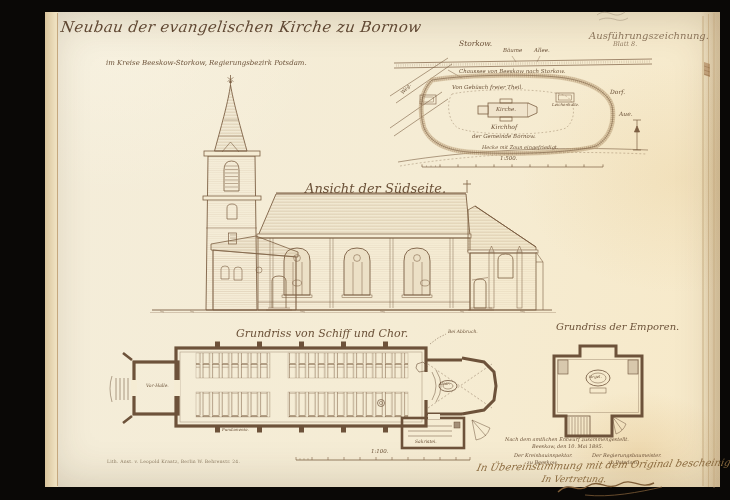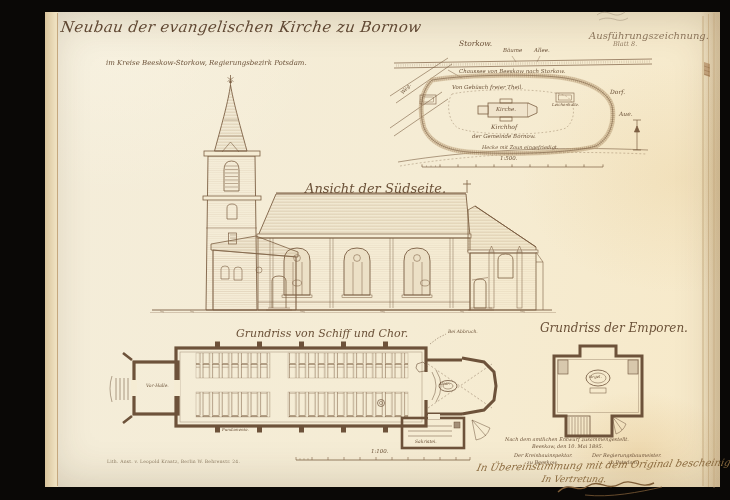--- a/index.html
+++ b/index.html
@@ -279,21 +279,21 @@
   <span class="lbl" style="left:552px;top:103px;font-size:4px">Leichenhalle.</span>
   <span class="lbl" style="left:400px;top:92px;font-size:5px;transform:rotate(-50deg)">Weg.</span>
 
   <span class="lbl" style="left:305px;top:182px;font-size:13px">Ansicht der Südseite.</span>
   <span class="lbl" style="left:236px;top:328px;font-size:11px">Grundriss von Schiff und Chor.</span>
   <span class="lbl" style="left:146px;top:384px;font-size:4.5px">Vor-Halle.</span>
   <span class="lbl" style="left:439px;top:382px;font-size:4px">Altar.</span>
   <span class="lbl" style="left:415px;top:440px;font-size:4.5px">Sakristei.</span>
   <span class="lbl" style="left:448px;top:330px;font-size:4.5px">Bei Abbruch.</span>
   <span class="lbl" style="left:222px;top:428px;font-size:4px">Fundamente.</span>
-  <span class="lbl" style="left:540px;top:322px;font-size:12px">Grundriss der Emporen.</span>
+  <span class="lbl" style="left:556px;top:322px;font-size:10px">Grundriss der Emporen.</span>
   <span class="lbl" style="left:589px;top:375px;font-size:4px">Orgel.</span>
   <span class="lbl" style="left:371px;top:449px;font-size:5.5px">1:100.</span>
 
   <span class="lbl print" style="left:107px;top:460px;font-size:4.5px">Lith. Anst. v. Leopold Kraatz, Berlin W. Behrenstr. 24.</span>
   <span class="lbl" style="left:505px;top:437px;font-size:5px">Nach dem amtlichen Entwurf zusammengestellt.</span>
   <span class="lbl" style="left:532px;top:444px;font-size:5px">Beeskow, den 10. Mai 1895.</span>
   <span class="lbl" style="left:514px;top:453px;font-size:5px">Der Kreisbauinspektor.</span>
   <span class="lbl" style="left:527px;top:460px;font-size:5px">zu Beeskow.</span>
   <span class="lbl" style="left:592px;top:453px;font-size:5px">Der Regierungsbaumeister.</span>
   <span class="lbl" style="left:608px;top:460px;font-size:5px">zu Potsdam.</span>

